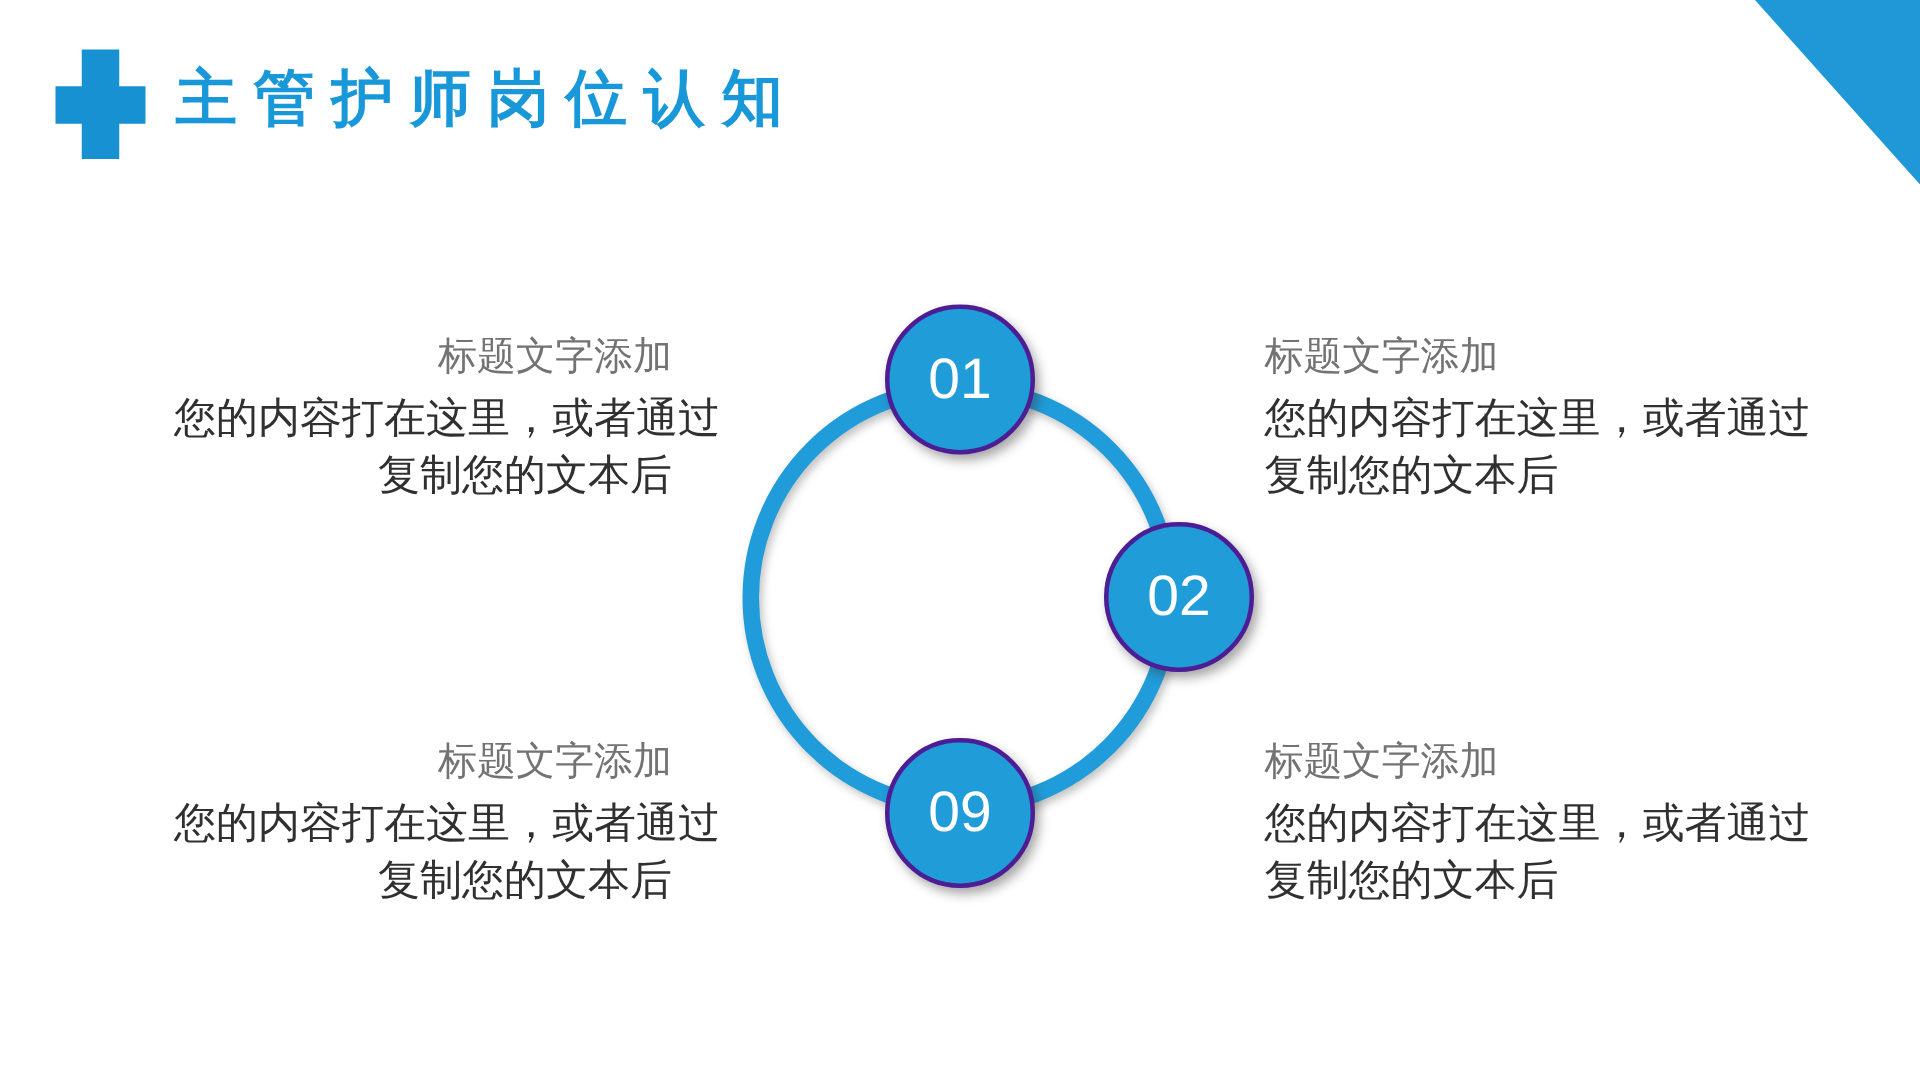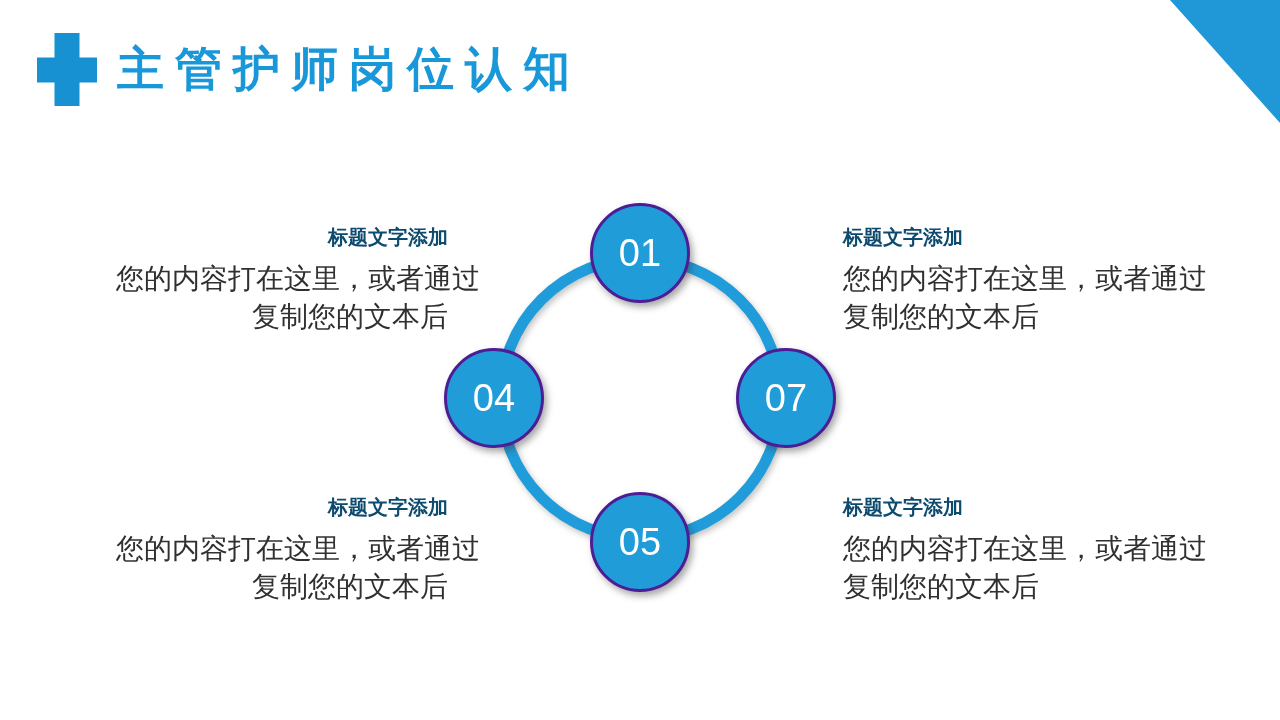--- a/index.html
+++ b/index.html
@@ -51,21 +51,21 @@
     top: 50%;
     transform: translateY(-50%);
     width: 60px;
     height: 25px;
     background: #1791d1;
   }
   .page-title {
     position: absolute;
     left: 117px;
     top: 38px;
-    font-size: 47px;
+    font-size: 41px;
     font-weight: bold;
     letter-spacing: 11px;
     color: #1898d8;
     white-space: nowrap;
   }
 
   
   .diagram-ring {
     position: absolute;
     left: 494.5px;
@@ -96,23 +96,23 @@
   .node-bottom { left: 590px; top: 492px; }
   .node-left   { left: 444px; top: 348px; }
 
   
   .text-block { position: absolute; width: 332px; }
   .tb-top-left     { left: 116px; top: 221px; text-align: right; }
   .tb-top-right    { left: 843px; top: 221px; text-align: left; }
   .tb-bottom-left  { left: 116px; top: 491px; text-align: right; }
   .tb-bottom-right { left: 843px; top: 491px; text-align: left; }
   .block-title {
-    font-size: 20px;
-    font-weight: bold;
-    color: #0c4a6e;
+    font-size: 26px;
+    font-weight: normal;
+    color: #737373;
     line-height: 32px;
     margin-bottom: 7px;
     white-space: nowrap;
   }
   .tb-top-left .block-title, .tb-bottom-left .block-title { text-align: right; }
   .block-line {
     font-size: 28px;
     color: #303030;
     line-height: 38px;
     white-space: nowrap;
@@ -132,27 +132,24 @@
     </div>
     <div class="page-title">主管护师岗位认知</div>
   </div>
 
   <div class="diagram-ring"></div>
 
   <div class="diagram-node node-top">
     <span>01</span>
   </div>
   <div class="diagram-node node-right">
-    <span>07</span>
+    <span>02</span>
   </div>
   <div class="diagram-node node-bottom">
-    <span>05</span>
-  </div>
-  <div class="diagram-node node-left">
-    <span>04</span>
+    <span>09</span>
   </div>
 
   <div class="text-block tb-top-left">
     <div class="block-title">标题文字添加</div>
     <div class="block-body">
       <div class="block-line">您的内容打在这里，或者通过</div>
       <div class="block-line">复制您的文本后</div>
     </div>
   </div>
 

